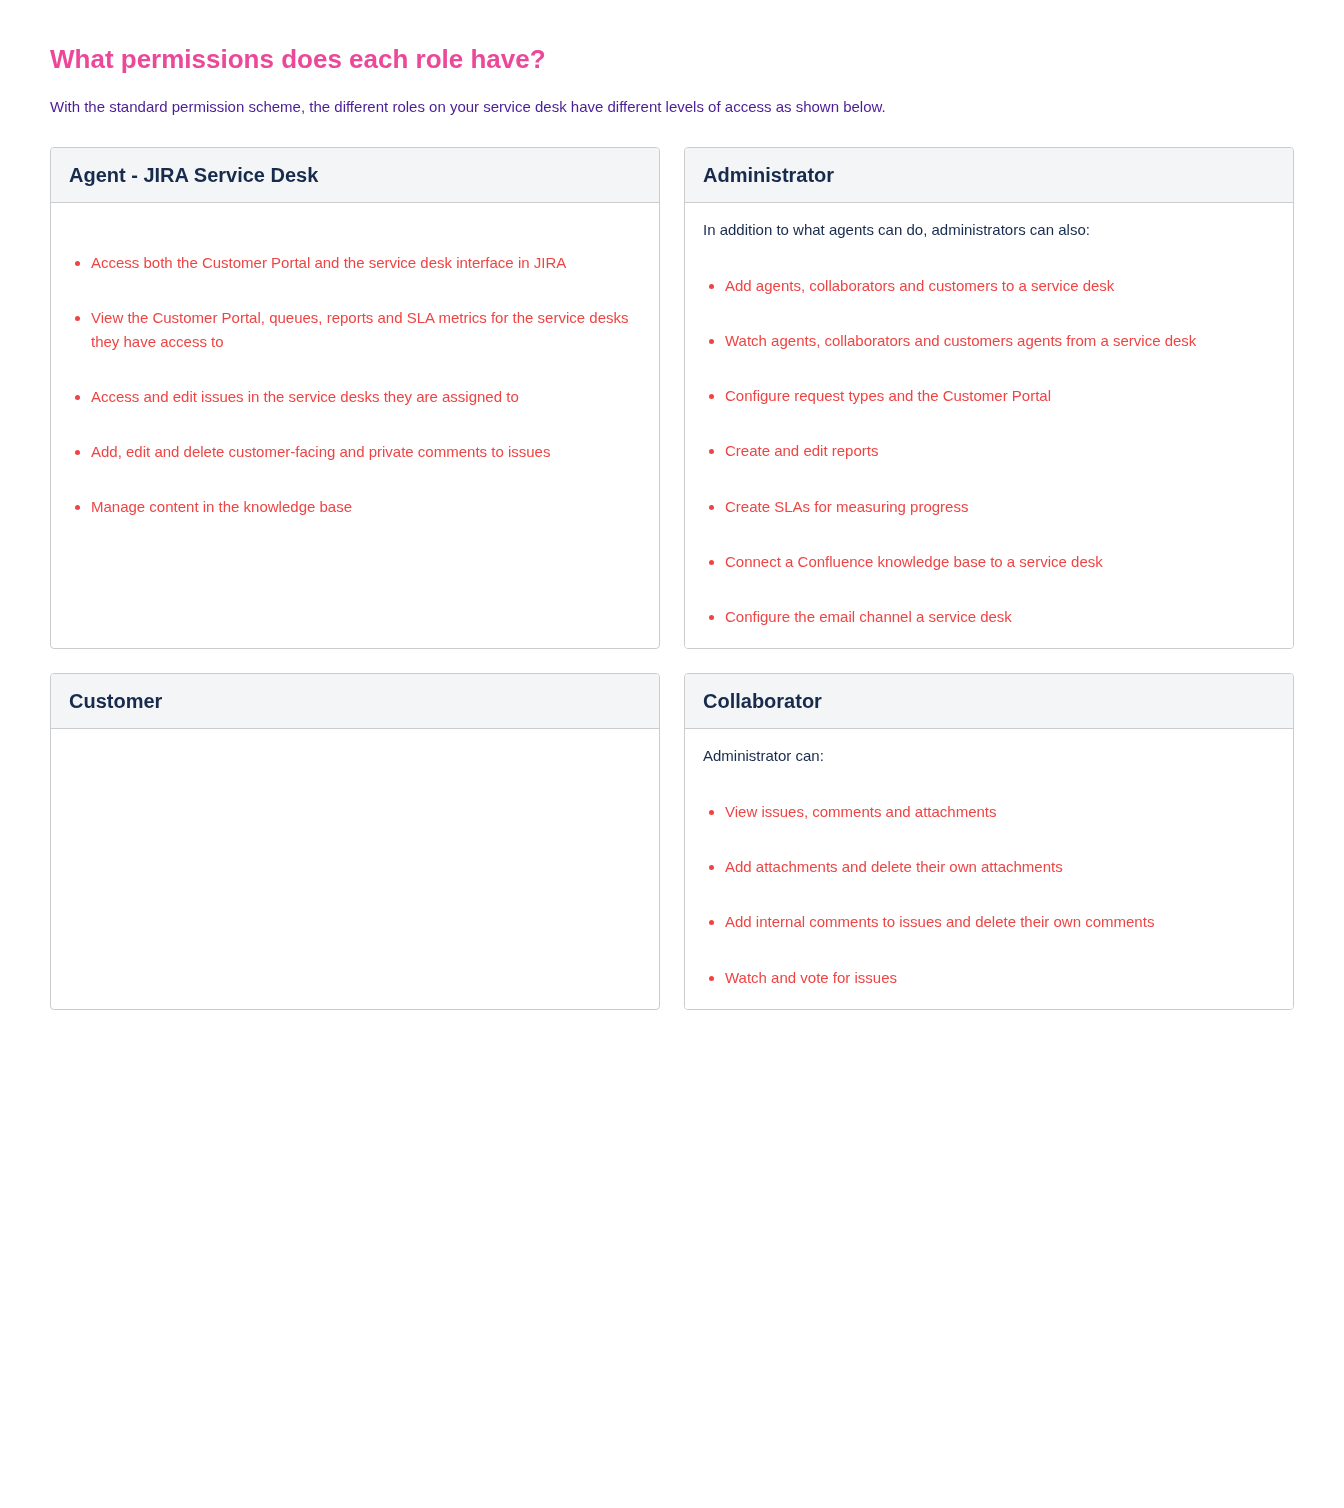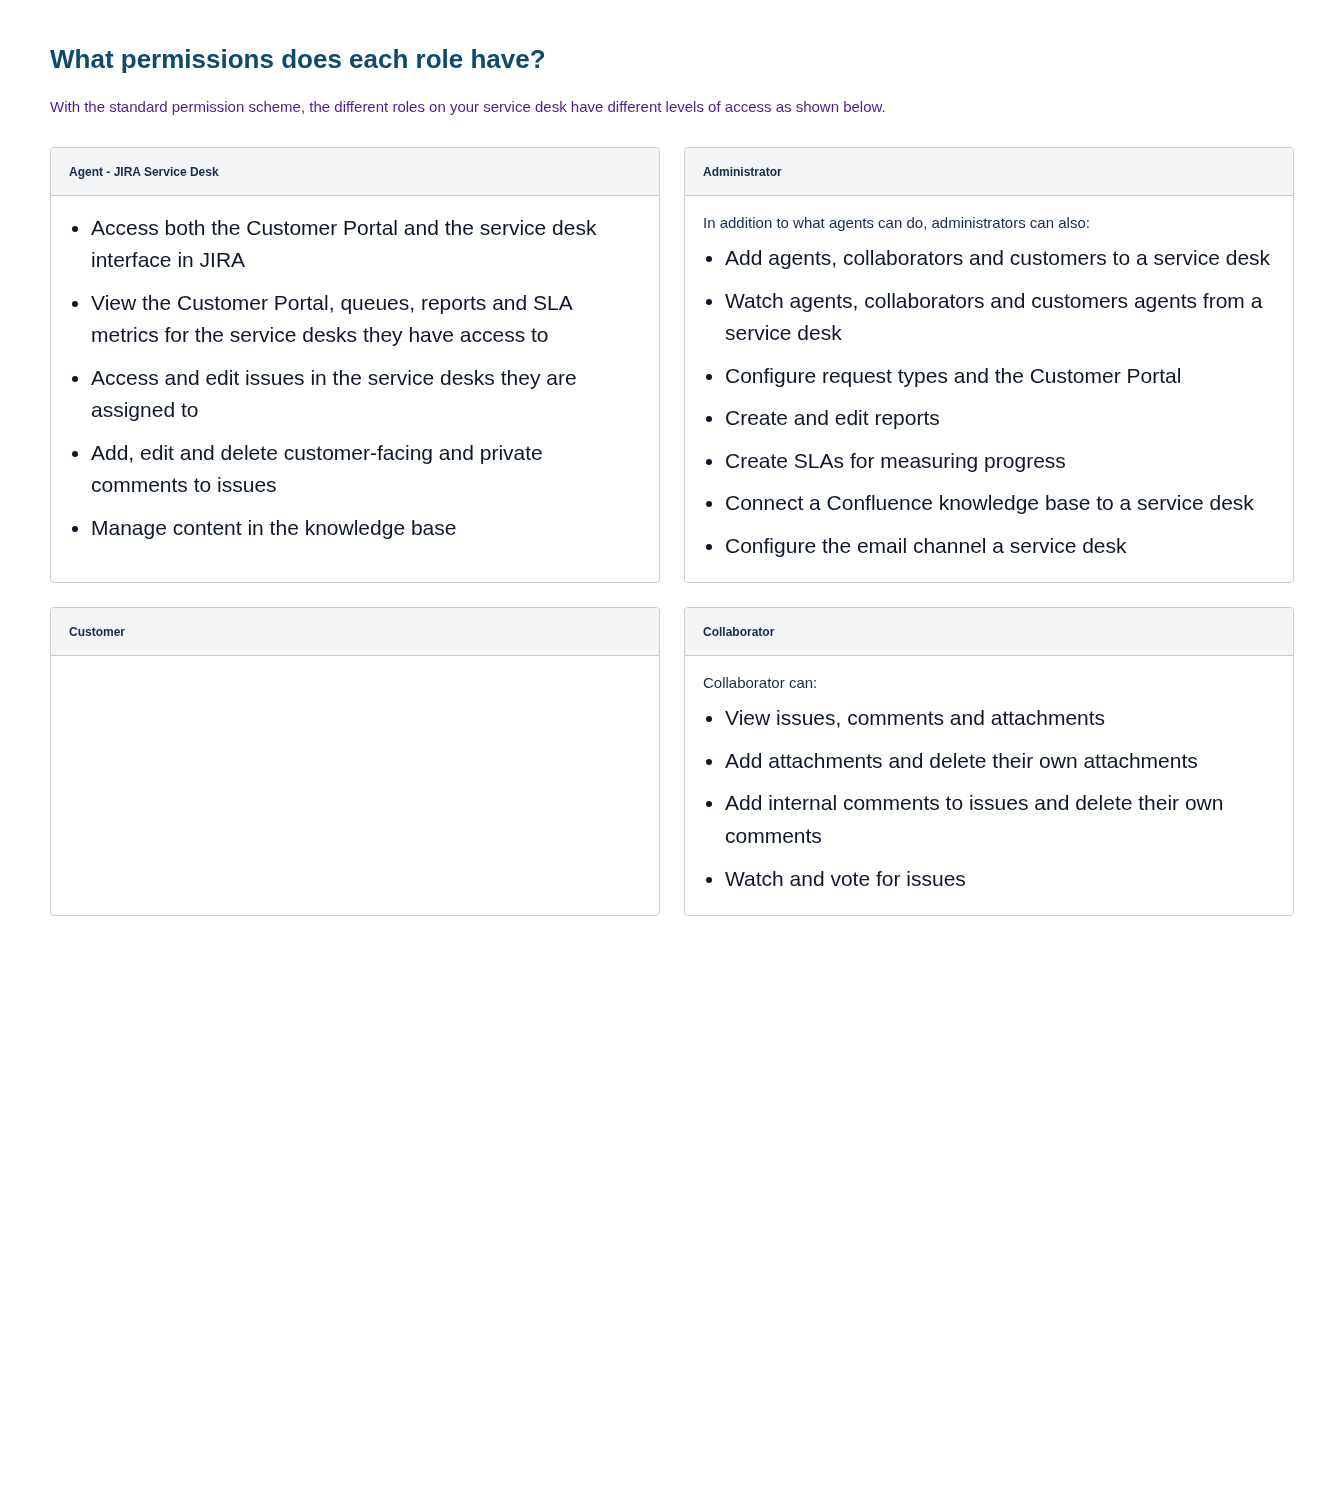--- a/index.html
+++ b/index.html
@@ -14,21 +14,21 @@
       line-height: 1.5;
       color: #172b4d;
       background: #fff;
       padding: 40px 50px;
       max-width: 1344px;
     }
 
     .page-title {
       font-size: 26px;
       font-weight: 600;
-      color: #0c4a6e;
+      color: #ec4899;
       margin-bottom: 16px;
     }
 
     .page-description {
       font-size: 15px;
       color: #4c1d95;
       margin-bottom: 28px;
       max-width: 900px;
       line-height: 1.6;
     }
@@ -45,21 +45,21 @@
       overflow: hidden;
     }
 
     .card-header {
       background: #f4f5f7;
       border-bottom: 1px solid #ccc;
       padding: 12px 18px;
     }
 
     .card-header-title {
-      font-size: 12px;
+      font-size: 20px;
       font-weight: 700;
       color: #172b4d;
     }
 
     .card-body {
       padding: 16px 18px 20px 18px;
       background: #fff;
     }
 
     .card-body .intro {
@@ -68,23 +68,24 @@
       font-size: 15px;
     }
 
     .card-body ul {
       padding-left: 22px;
       margin: 0;
     }
 
     .card-body ul li {
       margin-bottom: 10px;
-      color: #0f172a;
-      font-size: 21px;
+      color: #ef4444;
+      font-size: 15px;
       line-height: 1.55;
+      margin-top: 32px;
     }
 
     .card-body ul li:last-child {
       margin-bottom: 0;
     }
   </style>
 </head>
 <body>
 
 <h1 class="page-title">What permissions does each role have?</h1>
@@ -118,21 +119,21 @@
           <li>Configure the email channel a service desk</li>
         </ul>
       </div>
     </div>
     <div class="card">
       <div class="card-header"><span class="card-header-title">Customer</span></div>
     </div>
     <div class="card">
       <div class="card-header"><span class="card-header-title">Collaborator</span></div>
       <div class="card-body">
-        <p class="intro">Collaborator can:</p>
+        <p class="intro">Administrator can:</p>
         <ul>
           <li>View issues, comments and attachments</li>
           <li>Add attachments and delete their own attachments</li>
           <li>Add internal comments to issues and delete their own comments</li>
           <li>Watch and vote for issues</li>
         </ul>
       </div>
     </div>
   </div>
 

